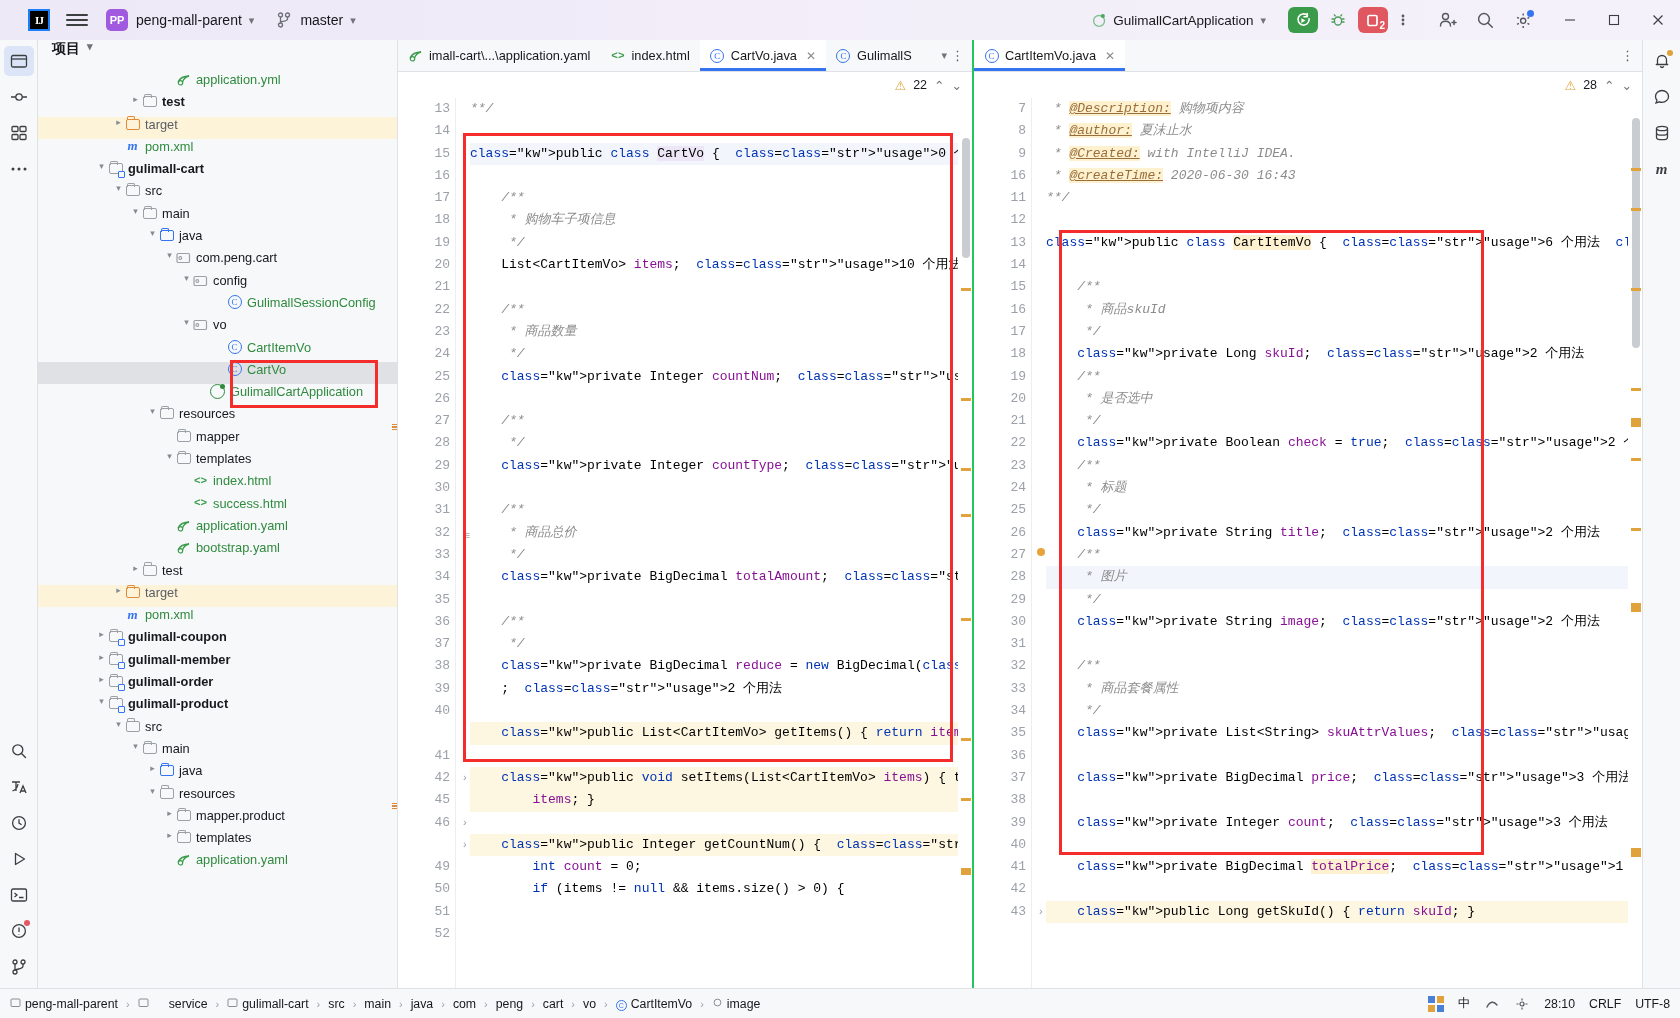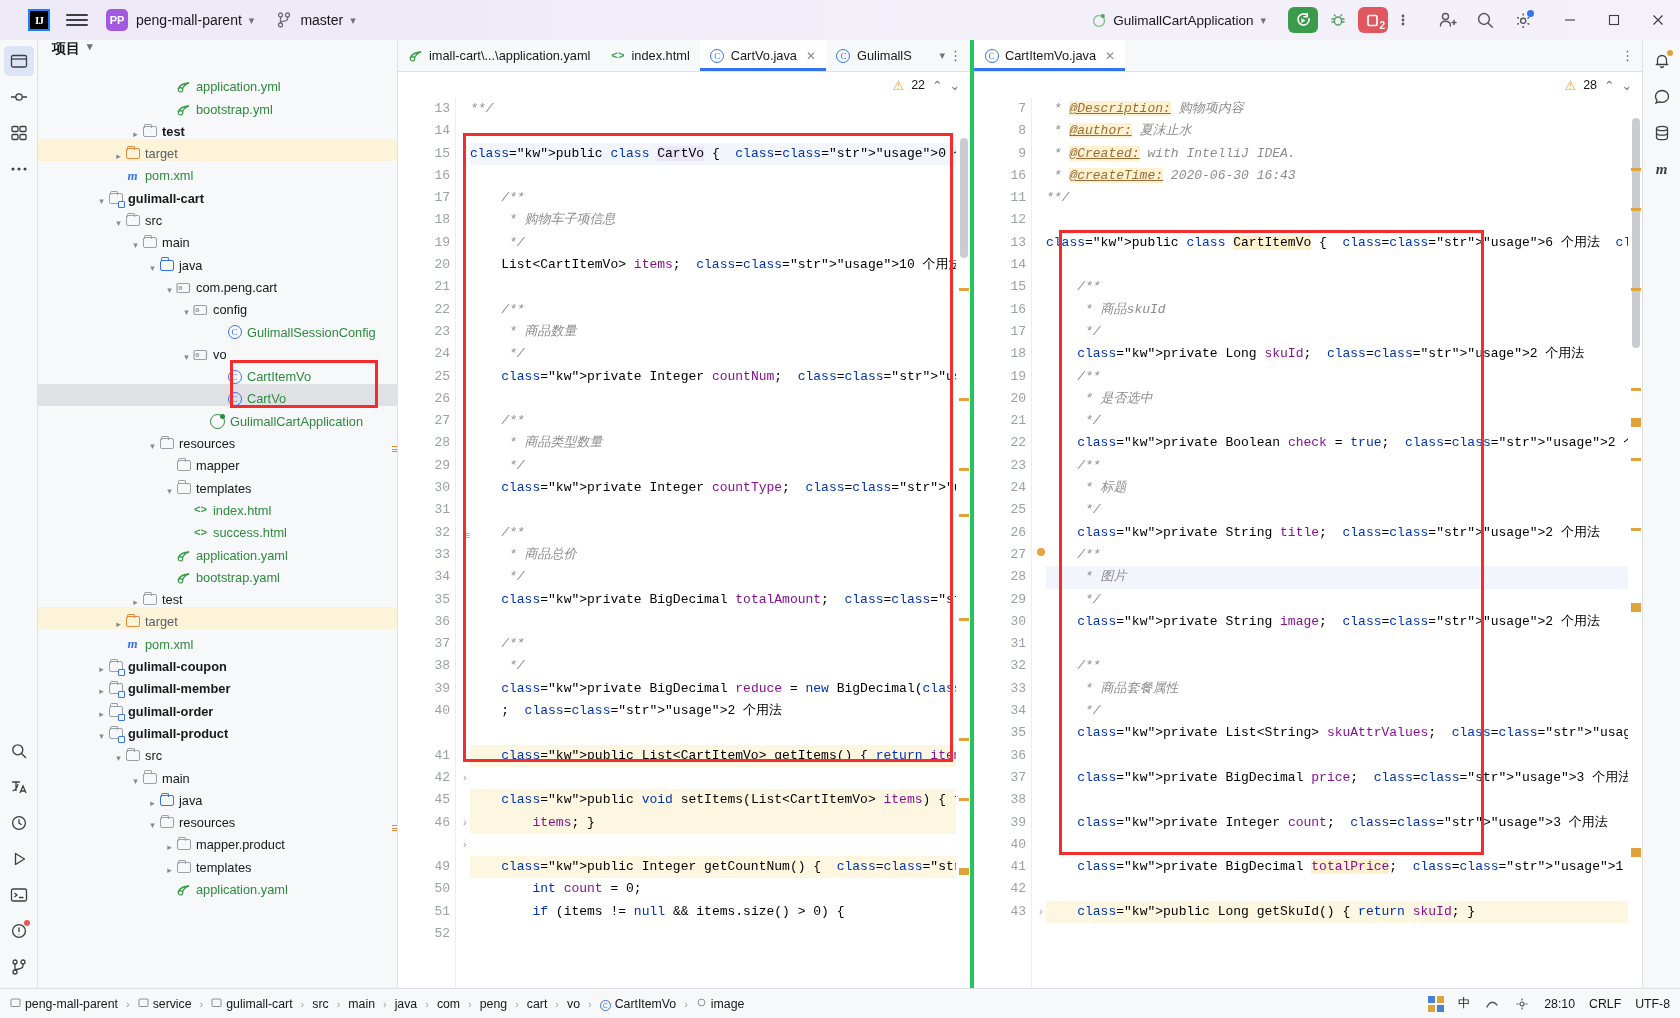--- a/index.html
+++ b/index.html
@@ -82,21 +82,21 @@
   .projpanel {
     width: 360px; background:#f7f8fa; border-right:1px solid #e0e1e5;
     display:flex;flex-direction:column; flex:0 0 360px; min-height:0;
   }
   .projpanel-head {
     height:32px; display:flex;align-items:flex-start;padding-left:14px;
     font-size:14px;font-weight:700;color:#17181c;flex:0 0 32px;
   }
   .tree { flex:1 1 auto; overflow:hidden; position:relative; font-size:12.8px;}
   .trow {
-    height:22.3px; display:flex; align-items:flex-end; white-space:nowrap;
+    height:22.3px; display:flex; align-items:flex-start; white-space:nowrap;
     position:relative; padding-right:4px;
   }
   .trow.hl-yellow { background:#fdf3d9; }
   .trow.selected { background:#dfe1e5; }
   .arrow { width:13px;text-align:center;color:#868a91;font-size:9px;flex:0 0 13px;}
   .tlabel{ margin-left:5px; }
   .c-green{color:#2f8a3e;}
   .c-dark{color:#17181c;}
   .c-bold{font-weight:700;color:#17181c;}
   .c-grey{color:#5a5d63;}
@@ -129,21 +129,21 @@
   .m-ico{ color:#3574f0;font-style:italic;font-weight:700;font-size:13px;font-family:"Liberation Serif",serif;}
   .spring-ico{width:15px;height:15px;border-radius:50%;border:1.6px solid #2f8a3e;position:relative;}
   .spring-ico::after{content:'';position:absolute;width:5px;height:5px;border-radius:50%;background:#2f8a3e;top:-1px;right:-1px;}
 
   
   .redbox { position:absolute; border:3px solid #f42c2c; pointer-events:none; z-index:30; }
 
   
   .editors { flex:1 1 auto; display:flex; min-width:0; }
   .editor-pane { display:flex;flex-direction:column; min-width:0; position:relative; background:#fff;}
-  .ep-left { flex: 0 0 576px; border-right:4px solid #22c55e;}
+  .ep-left { flex: 0 0 576px; border-right:2px solid #22c55e;}
   .ep-right { flex:1 1 auto; }
 
   .tabbar {
     height:32px; display:flex; align-items:stretch; background:#f7f8fa;
     border-bottom:1px solid #e0e1e5; position:relative; flex:0 0 32px;
     overflow:hidden;
   }
   .tab {
     display:flex;align-items:center;gap:6px;padding:0 10px;
     font-size:12.8px;color:#17181c;white-space:nowrap;position:relative;
@@ -443,31 +443,20 @@
           <div class="trow">
             <span style="width:125px;flex:0 0 125px;"></span>
             <span class="arrow"></span>
             <span class="ico yaml-ico">
               <svg width="15" height="13" viewBox="0 0 15 13">
                 <path d="M2 9c2.5-5 7-6 11-6-3 .8-5.5 3-6.5 6" fill="none" stroke="#3a9c4b" stroke-width="1.3"></path>
                 <circle cx="4.5" cy="9.8" r="2.2" fill="none" stroke="#3a9c4b" stroke-width="1.2"></circle>
               </svg>
             </span>
             <span class="tlabel c-green">application.yml</span>
-          </div>
-          <div class="trow">
-            <span style="width:125px;flex:0 0 125px;"></span>
-            <span class="arrow"></span>
-            <span class="ico yaml-ico">
-              <svg width="15" height="13" viewBox="0 0 15 13">
-                <path d="M2 9c2.5-5 7-6 11-6-3 .8-5.5 3-6.5 6" fill="none" stroke="#3a9c4b" stroke-width="1.3"></path>
-                <circle cx="4.5" cy="9.8" r="2.2" fill="none" stroke="#3a9c4b" stroke-width="1.2"></circle>
-              </svg>
-            </span>
-            <span class="tlabel c-green">bootstrap.yml</span>
           </div>
           <div class="trow">
             <span style="width:91px;flex:0 0 91px;"></span>
             <span class="arrow">▸</span>
             <span class="ico">
               <span class="folder"></span>
             </span>
             <span class="tlabel c-bold">test</span>
           </div>
           <div class="trow hl-yellow">
@@ -865,21 +854,20 @@
               <div class="cl"><span class="cmt">     * 购物车子项信息</span></div>
               <div class="cl"><span class="cmt">     */</span></div>
               <div class="cl">    List&lt;CartItemVo&gt; <span class="fld">items</span>;  <span <span="" class="kw">class</span>=<span <span="" class="kw">class</span>="str"&gt;"usage"&gt;10 个用法</div>
               <div class="cl"></div>
               <div class="cl"><span class="cmt">    /**</span></div>
               <div class="cl"><span class="cmt">     * 商品数量</span></div>
               <div class="cl"><span class="cmt">     */</span></div>
               <div class="cl">    <span <span="" class="kw">class</span>="kw"&gt;private Integer <span class="fld">countNum</span>;  <span <span="" class="kw">class</span>=<span <span="" class="kw">class</span>="str"&gt;"usage"&gt;0 个用法</div>
               <div class="cl"></div>
               <div class="cl"><span class="cmt">    /**</span></div>
-              <div class="cl"><span class="cmt">     * 商品类型数量</span></div>
               <div class="cl"><span class="cmt">     */</span></div>
               <div class="cl">    <span <span="" class="kw">class</span>="kw"&gt;private Integer <span class="fld">countType</span>;  <span <span="" class="kw">class</span>=<span <span="" class="kw">class</span>="str"&gt;"usage"&gt;0 个用法</div>
               <div class="cl"></div>
               <div class="cl"><span class="cmt">    /**</span></div>
               <div class="cl"><span class="cmt">     * 商品总价</span></div>
               <div class="cl"><span class="cmt">     */</span></div>
               <div class="cl">    <span <span="" class="kw">class</span>="kw"&gt;private BigDecimal <span class="fld">totalAmount</span>;  <span <span="" class="kw">class</span>=<span <span="" class="kw">class</span>="str"&gt;"usage"&gt;0 个用法</div>
               <div class="cl"></div>
               <div class="cl"><span class="cmt">    /**</span></div>
               <div class="cl"><span class="cmt">     */</span></div>
@@ -1062,21 +1050,21 @@
 
   <div class="statusbar">
     <div class="crumb" id="crumbs">
         <span style="display: inline-flex; align-items: center; gap: 4px;">
           <span><svg width="11" height="11" viewBox="0 0 11 11">
               <rect x="1" y="2" width="9" height="7.5" rx="1" fill="none" stroke="#8a8d93" stroke-width="1"></rect>
             </svg></span>
           <span>peng-mall-parent</span>
         </span>
         <span class="sep">›</span>
-        <span style="display: inline-flex; align-items: center; gap: 4px;">
+        <span style="display: inline-flex; align-items: center; gap: 20px;">
           <span><svg width="11" height="11" viewBox="0 0 11 11">
               <rect x="1" y="2" width="9" height="7.5" rx="1" fill="none" stroke="#8a8d93" stroke-width="1"></rect>
             </svg></span>
           <span>service</span>
         </span>
         <span class="sep">›</span>
         <span style="display: inline-flex; align-items: center; gap: 4px;">
           <span><svg width="11" height="11" viewBox="0 0 11 11">
               <rect x="1" y="2" width="9" height="7.5" rx="1" fill="none" stroke="#8a8d93" stroke-width="1"></rect>
             </svg></span>

